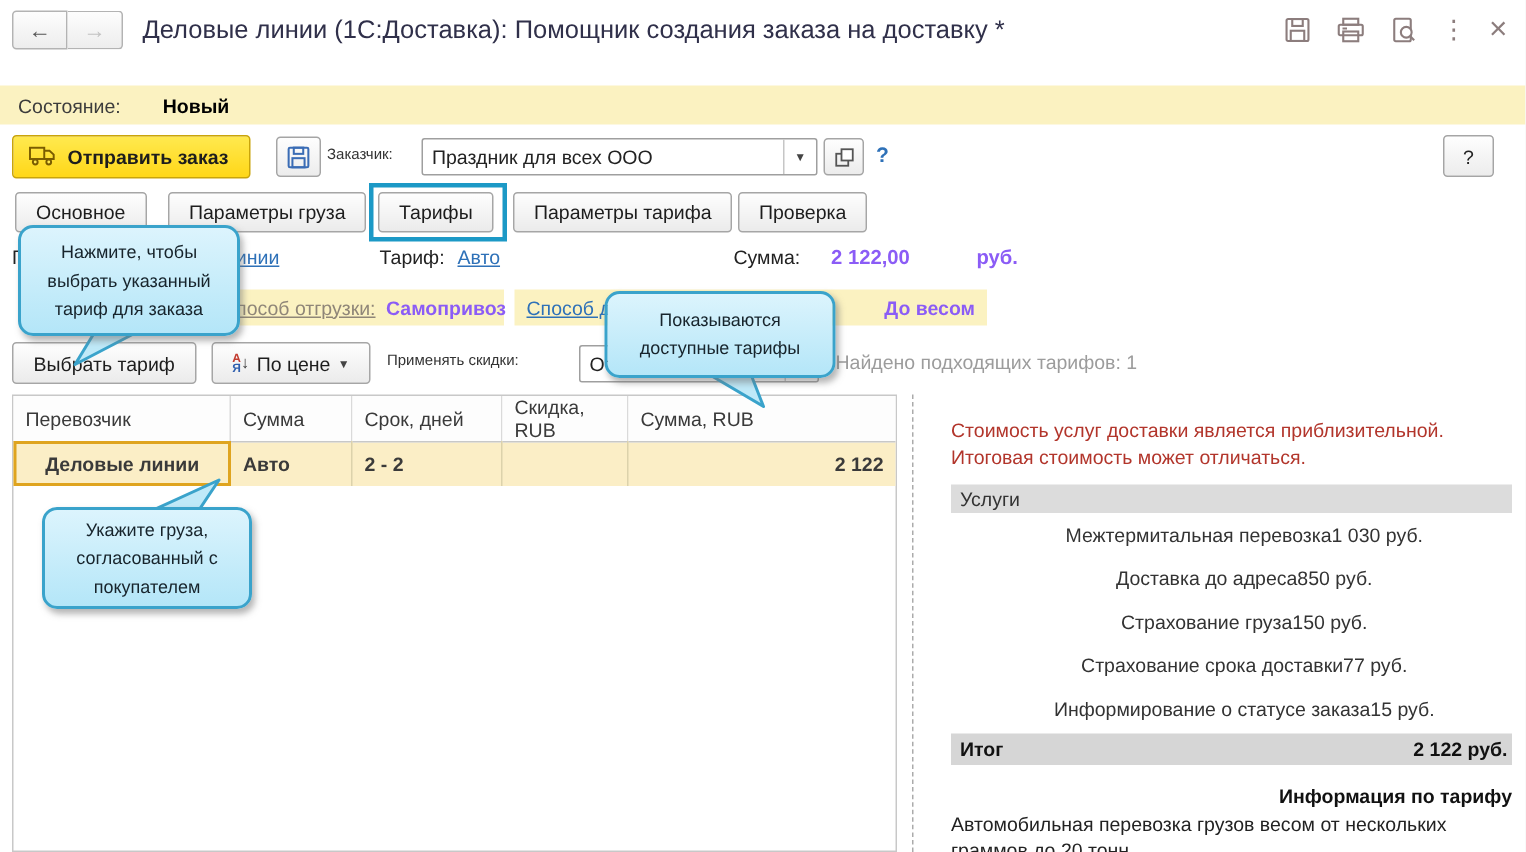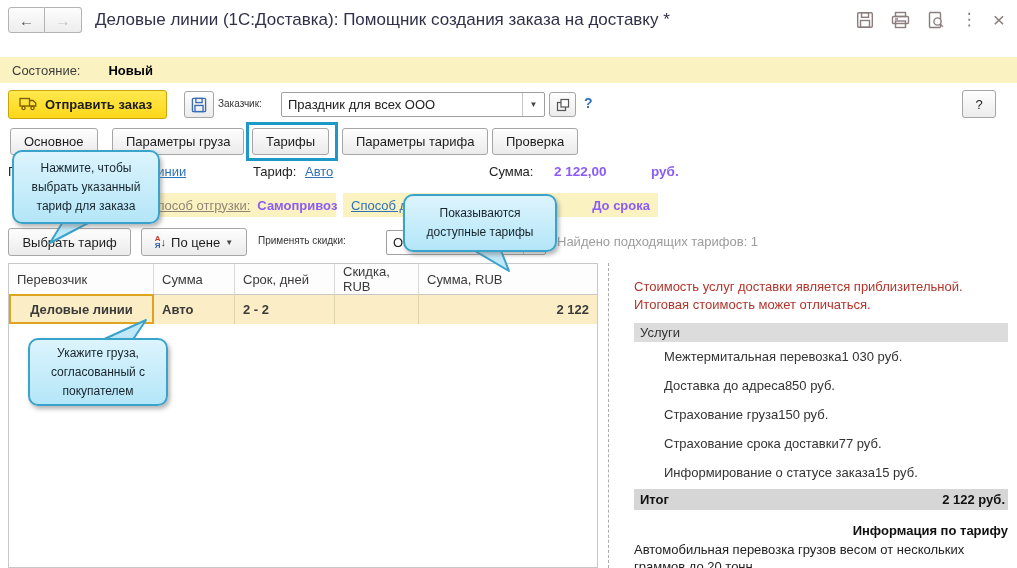--- a/index.html
+++ b/index.html
@@ -79,21 +79,21 @@
   .td { display:flex; align-items:center; padding:0 8px; border-right:1px solid #dcd2ab;
         font-size:13px; font-weight:bold; color:#3a3a3a; }
   .td:last-child { border-right:none; }
   .td.sel { justify-content:center; border:2px solid #dfa41f; }
   .td.num { justify-content:flex-end; }
   .splitter { position:absolute; left:608px; top:263px; height:305px; border-left:1px dashed #ababab; }
   
   .panel { position:absolute; left:634px; top:278px; width:374px; }
   .warn { color:#b2352b; font-size:13px; line-height:18px; width:370px; }
   .svc-head { margin-top:9px; background:#dcdcdc; padding:2px 6px; font-size:13px; color:#333; }
-  .svc-row { display:flex; justify-content:flex-start; padding:7px 13px 7px 30px; font-size:13px; color:#333; }
+  .svc-row { display:flex; justify-content:center; padding:7px 13px 7px 30px; font-size:13px; color:#333; }
   .total { display:flex; justify-content:space-between; background:#d6d6d6; padding:3px 3px 3px 6px;
            font-weight:bold; font-size:13px; color:#111; margin-top:2px; }
   .info-head { font-weight:bold; font-size:13px; margin-top:13px; color:#111;text-align:right; }
   .info-text { font-size:13px; line-height:17px; margin-top:3px; width:372px; color:#222; }
   
   .tails { position:absolute; left:0; top:0; z-index:40; pointer-events:none; }
   .bub { position:absolute; z-index:41; border:2px solid #3aa3cb; border-radius:10px;
          background:linear-gradient(#dcf4fd,#b4e6f8); box-shadow:2px 3px 4px rgba(110,110,110,.5);
          display:flex; align-items:center; justify-content:center; text-align:center;
          font-size:12px; color:#17242c; line-height:19px; padding:4px 6px; }
@@ -198,21 +198,21 @@
     <span class="bold" style="left:546px; font-size:13.5px;">2 122,00</span>
     <span class="bold" style="left:643px; font-size:13.5px;">руб.</span>
   </div>
 
   <div class="strip strip1">
     <span class="dimlink">Способ отгрузки:</span>
     <span class="bold">Самопривоз</span>
   </div>
   <div class="strip strip2">
     <span class="link">Способ доставки:</span>
-    <span class="bold">До срока</span>
+    <span class="bold">До весом</span>
   </div>
 
   <div class="btn select-btn">Выбрать тариф</div>
 
   <div class="btn sort-btn">
     <span class="sorticon">
       <span class="sa">А</span>
       <span class="sz">Я</span>
       <span class="sarr">↓</span>
     </span>

